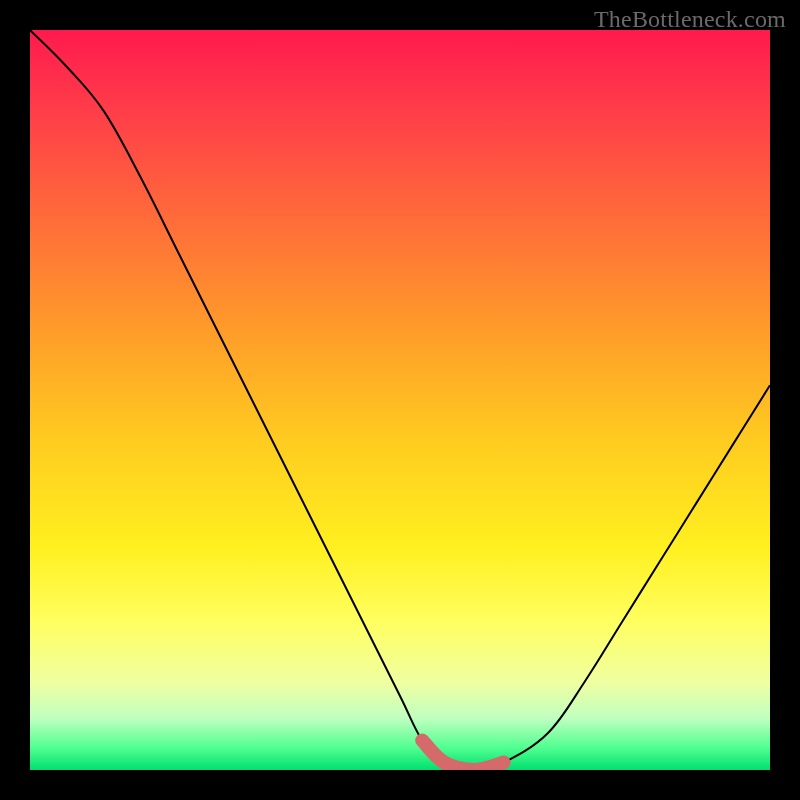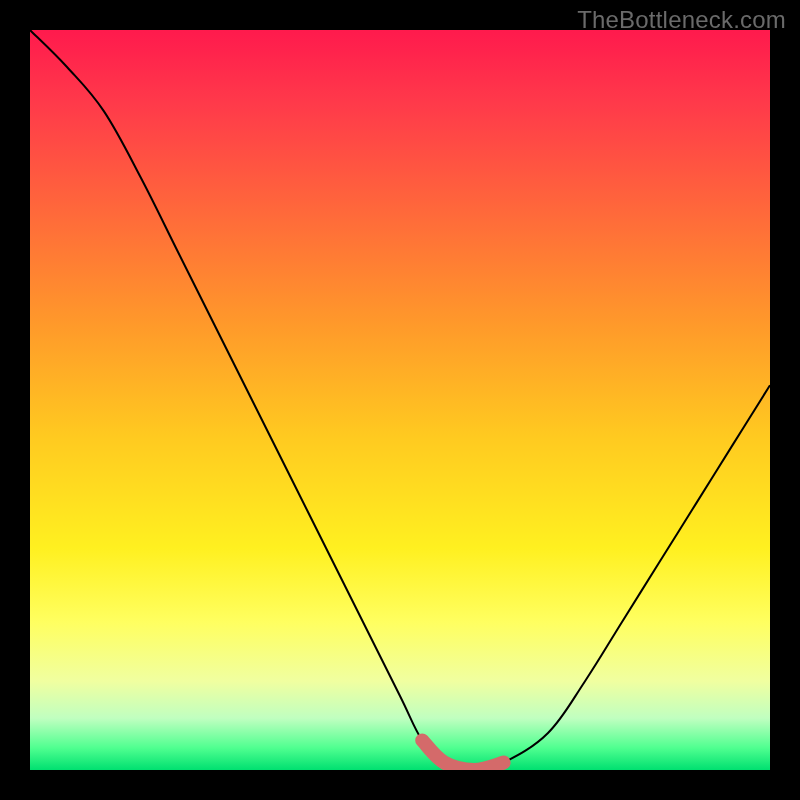--- a/index.html
+++ b/index.html
@@ -20,21 +20,21 @@
       #ffff60 80%,
       #f0ffa0 88%,
       #c0ffc0 93%,
       #50ff90 97%,
       #00e070 100%);
   }
   .watermark {
     position: absolute;
     top: 6px;
     right: 14px;
-    font-family: Liberation Sans, sans-serif;
+    font-family: Liberation Serif, serif;
     font-size: 24px;
     color: #6a6a6a;
     letter-spacing: 0.2px;
     font-weight: 500;
   }
   svg.curve {
     position: absolute;
     left: 0; top: 0;
     width: 740px; height: 740px;
   }

